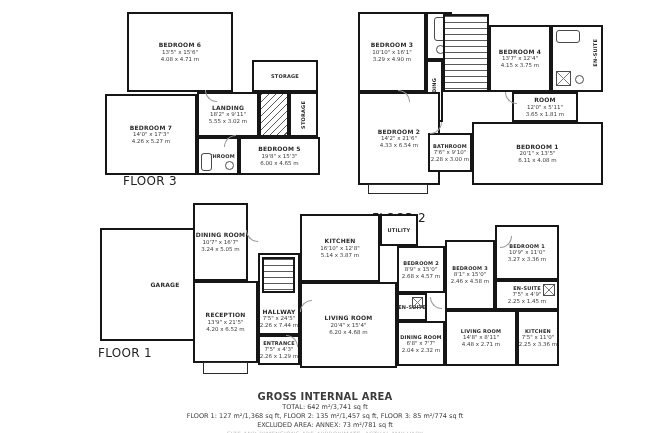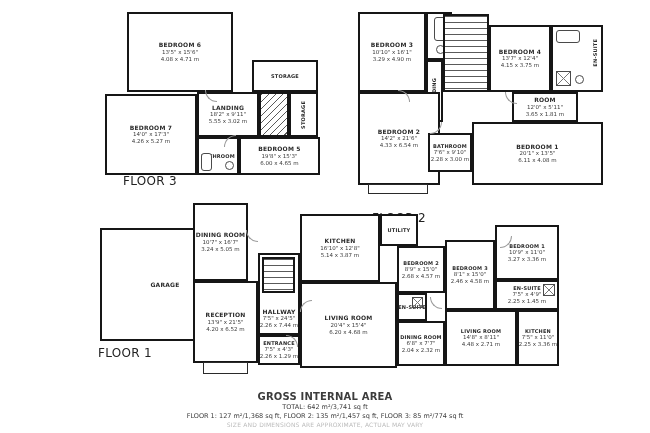--- a/index.html
+++ b/index.html
@@ -204,16 +204,17 @@
   <div class="arc" style="left:246px;top:230px;"></div>
   <div class="arc" style="left:300px;top:300px;transform:rotate(90deg);"></div>
   <div class="arc" style="left:286px;top:335px;transform:rotate(180deg);"></div>
   <div class="arc" style="left:430px;top:297px;"></div>
   <div class="arc" style="left:500px;top:236px;transform:rotate(270deg);"></div>
 
   <div class="footer">
     <div class="f-title">GROSS INTERNAL AREA</div>
     <div class="f-line">TOTAL: 642 m²/3,741 sq ft</div>
     <div class="f-line">FLOOR 1: 127 m²/1,368 sq ft, FLOOR 2: 135 m²/1,457 sq ft, FLOOR 3: 85 m²/774 sq ft</div>
+    <div class="f-line">EXCLUDED AREA: ANNEX: 73 m²/781 sq ft</div>
     <div class="f-note">SIZE AND DIMENSIONS ARE APPROXIMATE, ACTUAL MAY VARY</div>
   </div>
 
 </div>
 
 </body></html>

